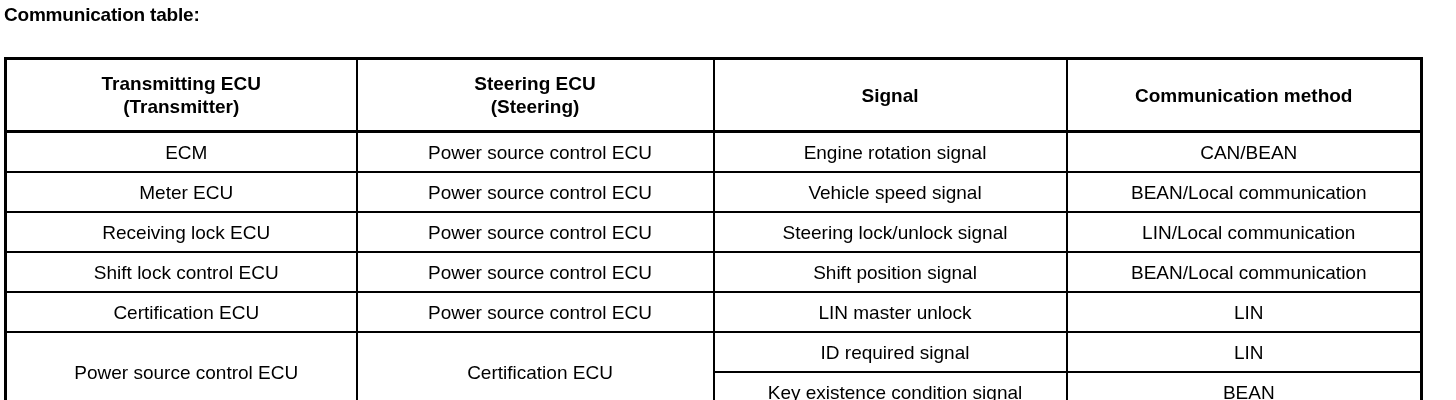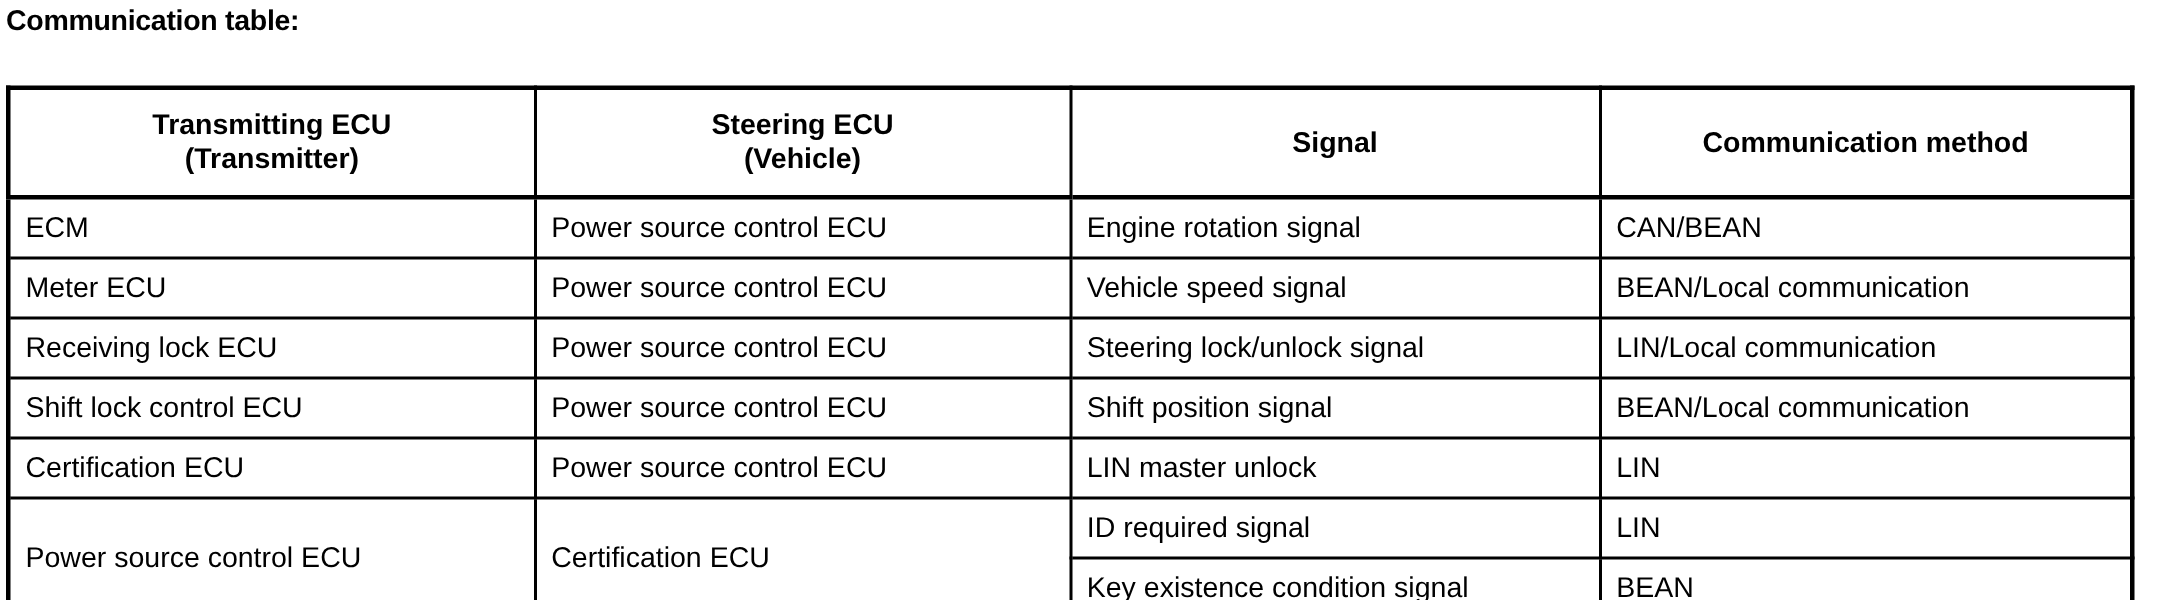--- a/index.html
+++ b/index.html
@@ -67,21 +67,21 @@
     height: 66px;
     padding: 2px 6px;
     border-bottom: 3px solid #000;
   }
 
   table.comm-table thead th .hdr-l1 { display: block; }
   table.comm-table thead th .hdr-l2 { display: block; }
   table.comm-table thead th.single { }
 
   table.comm-table tbody td {
-    text-align: left;
+    text-align: center;
     height: 38px;
     padding: 0 0 0 10px;
     white-space: nowrap;
   }
 
   table.comm-table tbody td.merged-tx,
   table.comm-table tbody td.merged-rx {
     height: 76px;
   }
 </style>
@@ -101,21 +101,21 @@
           <col class="c4">
       </colgroup>
       <thead>
         <tr>
           <th>
             <span class="hdr-l1">Transmitting ECU</span>
             <span class="hdr-l2">(Transmitter)</span>
           </th>
           <th>
             <span class="hdr-l1">Steering ECU</span>
-            <span class="hdr-l2">(Vehicle)</span>
+            <span class="hdr-l2">(Steering)</span>
           </th>
           <th class="single">
             <span class="hdr-l1">Signal</span>
           </th>
           <th class="single">
             <span class="hdr-l1">Communication method</span>
           </th>
         </tr>
       </thead>
       <tbody>

